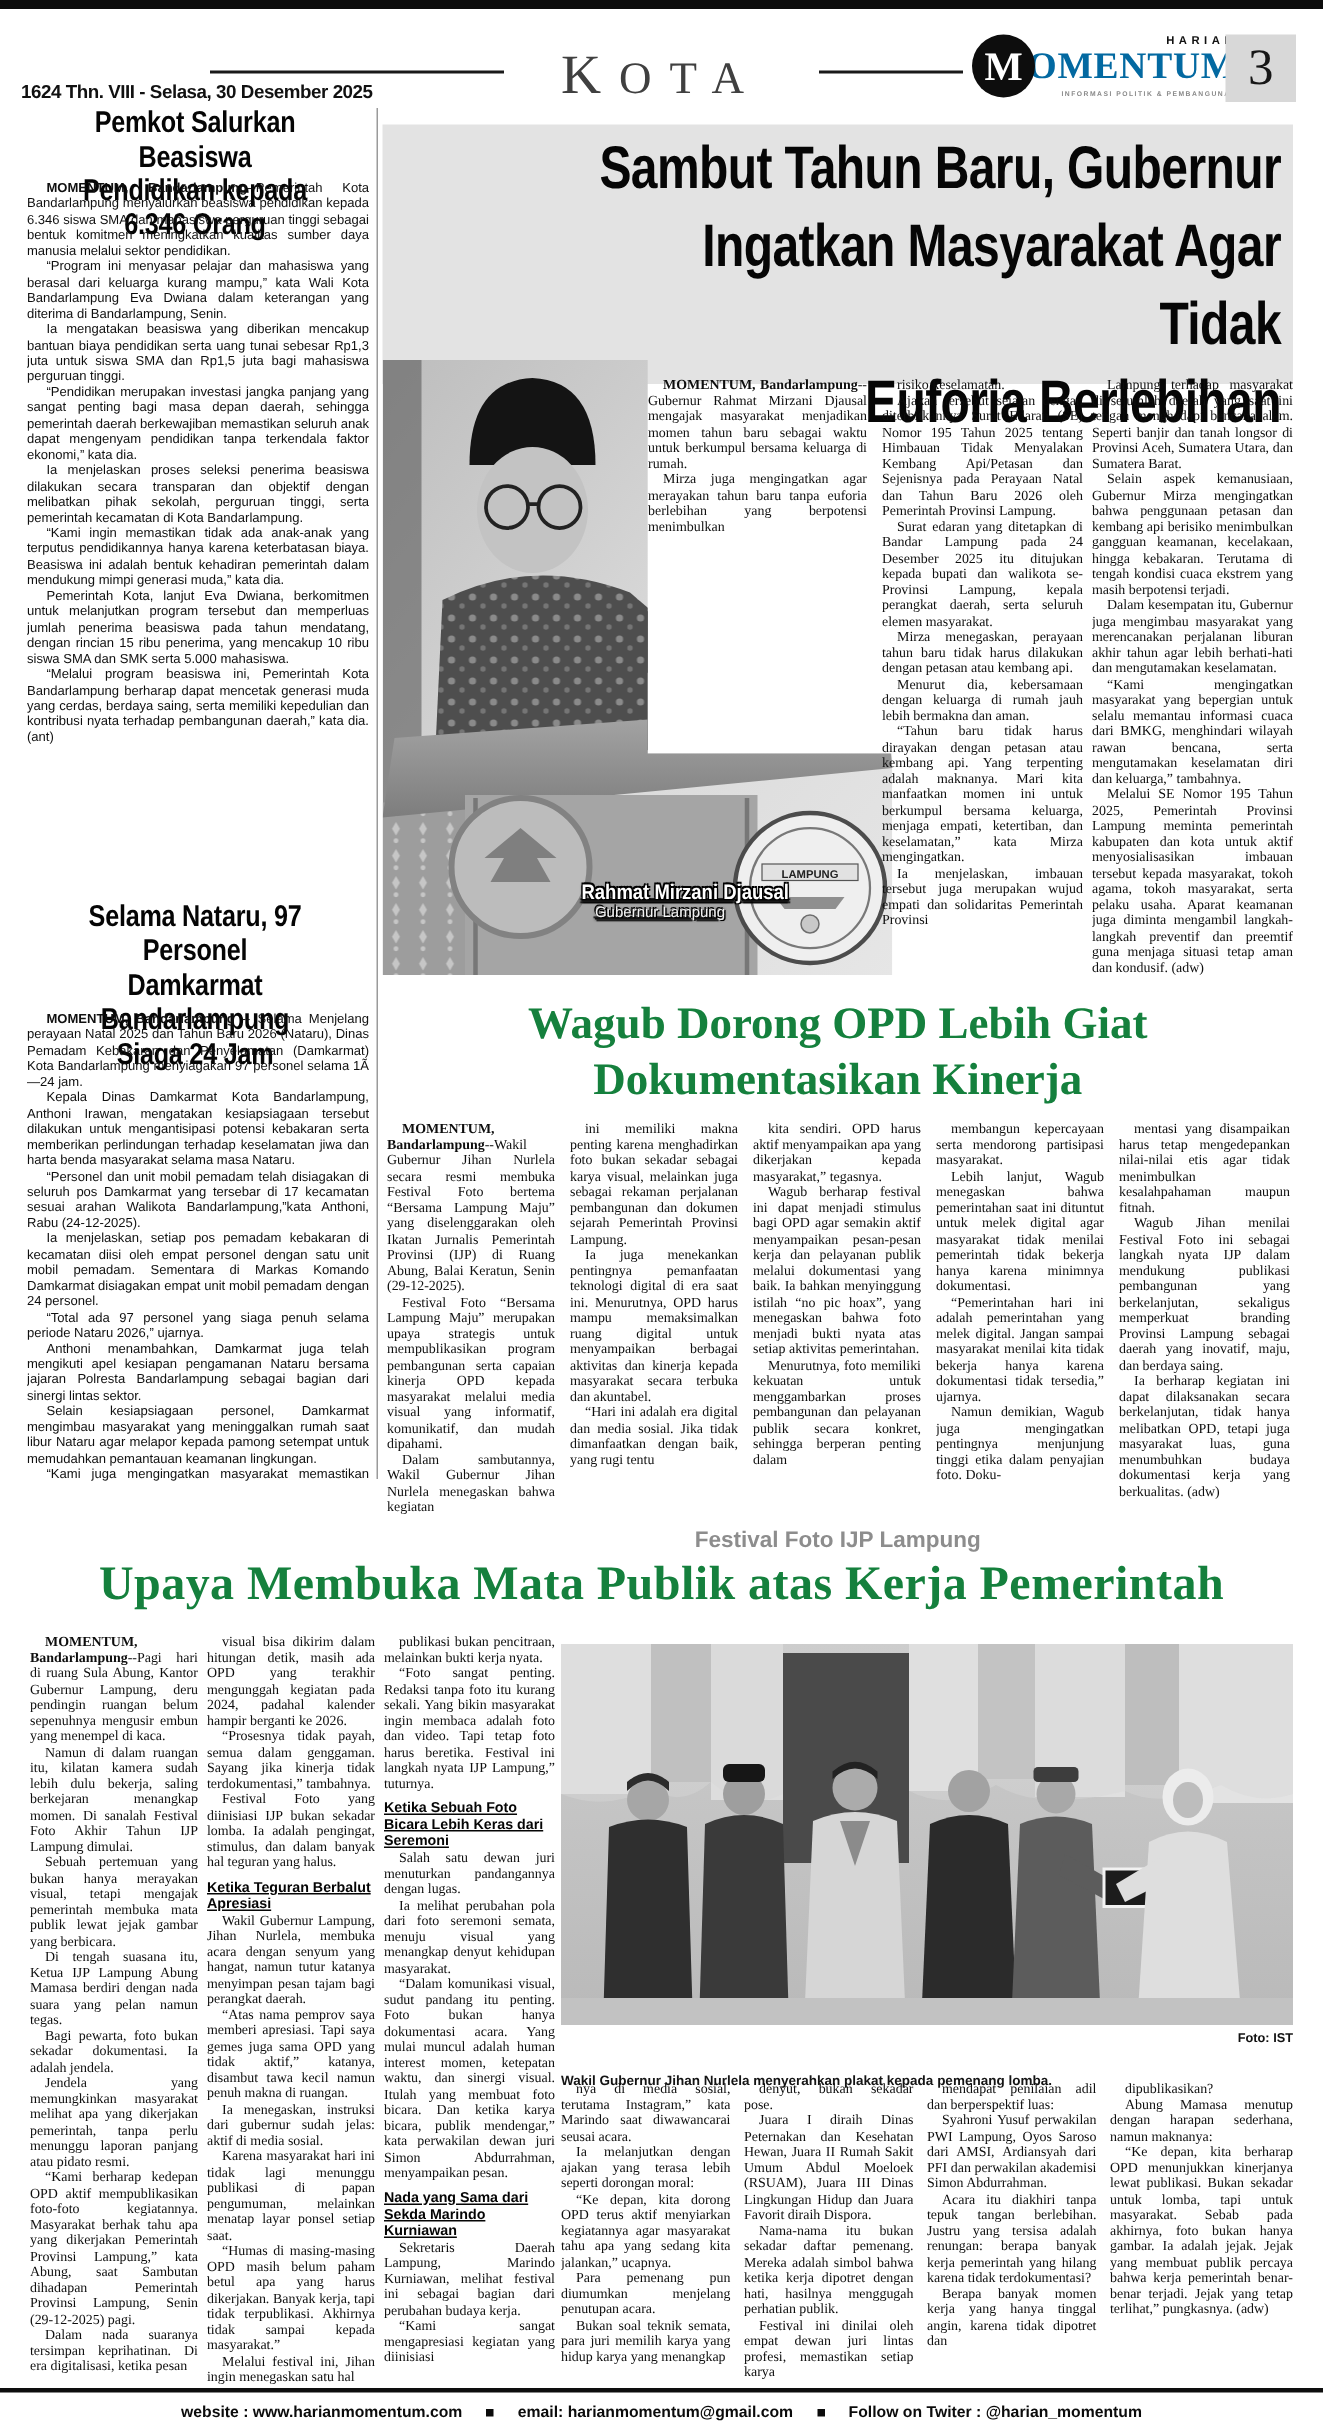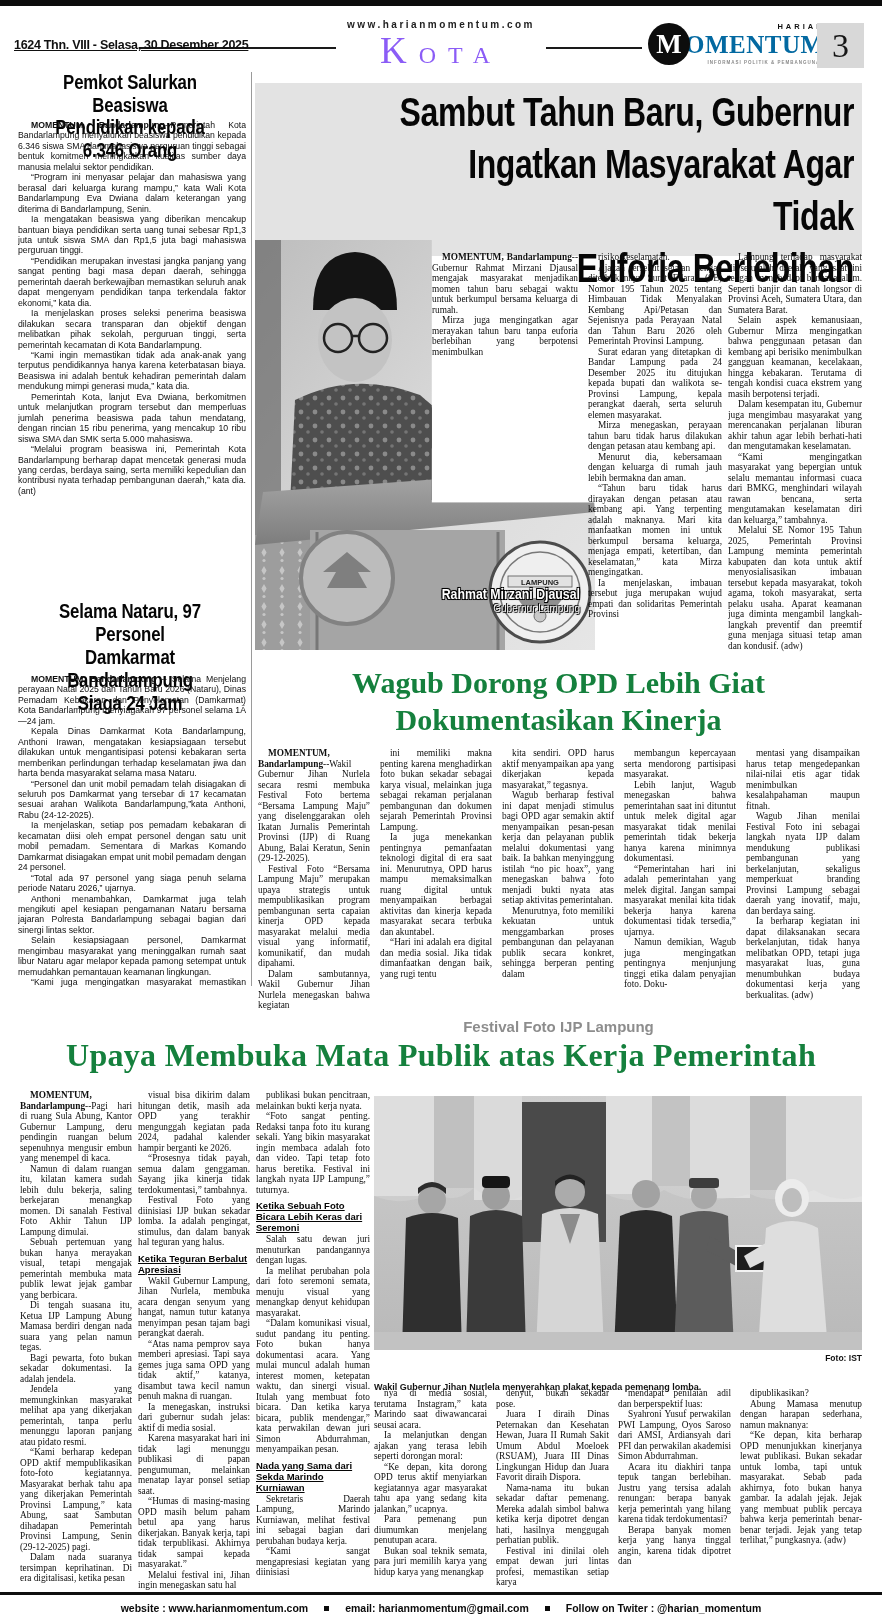--- a/index.html
+++ b/index.html
@@ -5,24 +5,24 @@
   html,body{margin:0;padding:0;background:#777;}
   #page{position:relative;width:882px;height:1618px;background:#fff;margin:0 auto;overflow:hidden;
         font-family:"Liberation Serif",serif;color:#111;}
   .abs{position:absolute;}
   .cond{font-family:"Liberation Sans",sans-serif;font-weight:700;}
   
   #topbar{left:0;top:0;width:882px;height:6px;background:#0c0c0c;}
   #website{left:0;top:19px;width:882px;text-align:center;font:700 10px "Liberation Sans",sans-serif;
            letter-spacing:2.5px;color:#222;}
   #kota{left:0;top:29px;width:882px;text-align:center;font-family:"Liberation Serif",serif;
-        font-size:24px;color:#8b5cf6;letter-spacing:12px;}
+        font-size:30px;color:#404040;letter-spacing:12px;}
   #kota::first-letter{font-size:37px;}
   .hrule{height:1.5px;background:#1a1a1a;}
-  #edition{left:14px;top:38px;font:700 12.5px/15px "Liberation Sans",sans-serif;letter-spacing:-0.3px;text-decoration:underline;}
+  #edition{left:14px;top:54px;font:700 12.5px/15px "Liberation Sans",sans-serif;letter-spacing:-0.3px;}
   #masthead{left:648px;top:22px;display:flex;align-items:center;}
   #m-disc{width:42px;height:42px;border-radius:50%;background:#0d0d0d;color:#fff;
           font:700 27px/42px "Liberation Serif",serif;text-align:center;z-index:2;}
   #m-right{margin-left:-5px;display:flex;flex-direction:column;line-height:1;text-align:right;}
   #m-top{font:700 7.5px "Liberation Sans",sans-serif;letter-spacing:3px;color:#111;margin-left:14px;}
   #m-name{font:700 25px "Liberation Serif",serif;letter-spacing:0.5px;color:#0369a1;}
   #m-tag{font:700 4.5px "Liberation Sans",sans-serif;letter-spacing:1px;color:#8a8a8a;margin-left:14px;margin-top:1px;}
   #pagenum{left:817px;top:23px;width:47px;height:45px;background:#d8d8d8;
            font:400 34px/45px "Liberation Serif",serif;text-align:center;color:#161616;}
   
@@ -34,42 +34,41 @@
         font:9.3px/10.5px "Liberation Serif",serif;color:#0e0e0e;}
   h4.subhead{margin:5px 0 1px;font:700 9.5px/11px "Liberation Sans",sans-serif;color:#050505;text-align:left;text-decoration:underline;}
   .col{overflow:hidden;}
   #vrule{left:251px;top:72px;width:1px;height:914px;background:#9a9a9a;}
   
   #gray-panel{left:255px;top:83px;width:607px;height:173px;background:#e3e3e3;}
   #main-title{left:262px;top:86px;width:592px;text-align:right;transform:scaleX(.8);
               transform-origin:right top;font-size:40px;line-height:52px;letter-spacing:-0.5px;color:#060606;}
   #photo1{left:255px;top:240px;width:340px;height:410px;
           clip-path:polygon(0 0,52% 0,52% 64%,100% 64%,100% 100%,0 100%);}
-  #cap1{left:300px;top:586px;width:280px;text-align:right;z-index:3;}
+  #cap1{left:300px;top:586px;width:280px;text-align:center;z-index:3;text-decoration:underline;}
   #cap1-name{font-size:14px;color:#fff;transform:scaleX(.88);transform-origin:right center;
              text-shadow:0 0 2px #000,1px 1px 0 #000,-1px 1px 0 #000,1px -1px 0 #000,-1px -1px 0 #000;}
   #cap1-role{font:400 10px "Liberation Sans",sans-serif;color:#f2f2f2;
              text-shadow:0 0 2px #000,1px 1px 0 #000,-1px -1px 0 #000;margin-top:1px;}
   
   .serif-head{font-family:"Liberation Serif",serif;font-weight:700;text-align:center;color:#15803d;}
   #kicker{left:255px;top:1018px;width:607px;text-align:center;
           font:700 15px "Liberation Sans",sans-serif;color:#8d8d8d;}
   
   #footer{left:0;top:1592px;width:882px;height:26px;border-top:3px solid #0e0e0e;
           display:flex;align-items:center;justify-content:center;gap:16px;background:#fff;}
   #footer span.flabel{font:700 10.5px "Liberation Sans",sans-serif;color:#0b0b0b;}
   .sq{width:5px;height:5px;background:#0b0b0b;display:inline-block;}
 </style>
 </head>
 <body>
 
 <div id="page">
 
   <div class="abs" id="topbar"></div>
-  <div class="abs" id="website">www.harianmomentum.com</div>
   <div class="abs" id="kota">KOTA</div>
   <div class="abs hrule" style="left:140px;top:47px;width:196px;"></div>
   <div class="abs hrule" style="left:546px;top:47px;width:96px;"></div>
   <div class="abs" id="edition">1624 Thn. VIII - Selasa, 30 Desember 2025</div>
   <div class="abs" id="masthead">
     <div id="m-disc">M</div>
     <div id="m-right">
       <span id="m-top">HARIAN</span>
       <span id="m-name">OMENTUM</span>
       <span id="m-tag">INFORMASI POLITIK &amp; PEMBANGUNAN</span>

